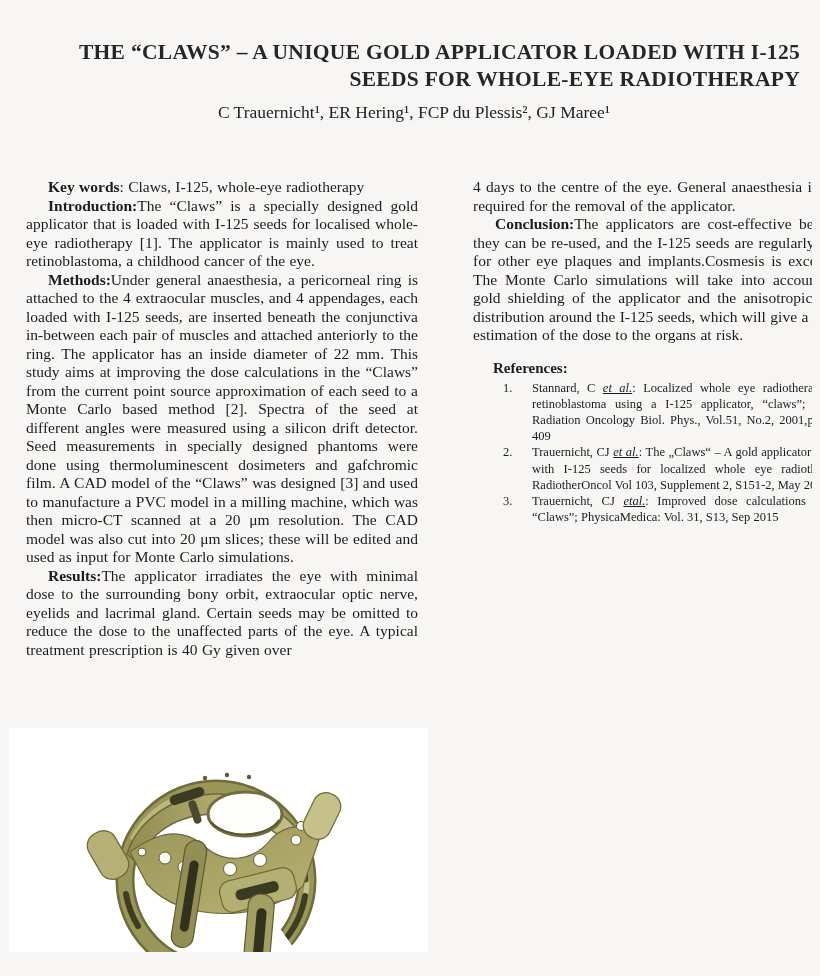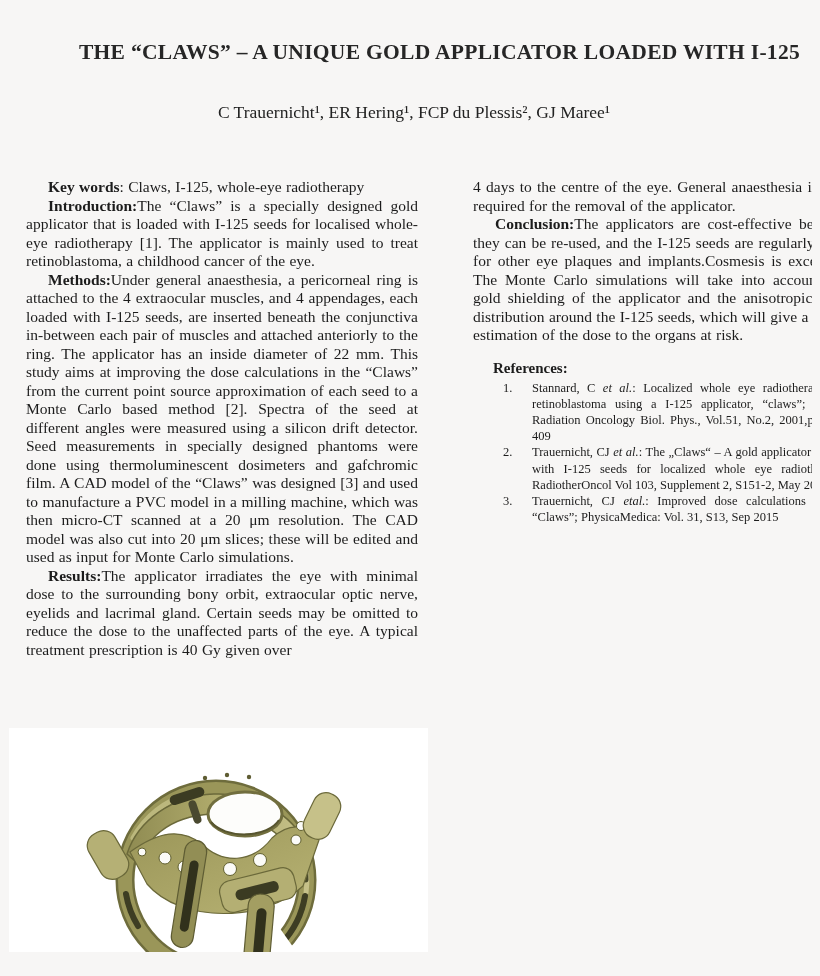--- a/index.html
+++ b/index.html
@@ -72,38 +72,39 @@
     margin: 0 0 3px 20px;
   }
   .ref {
     position: relative;
     padding-left: 59px;
     font-size: 12.5px;
     line-height: 16.2px;
     text-align: justify;
   }
   .ref-num { position: absolute; left: 30px; top: 0; }
-  .ref i { font-style: italic; }
+  .ref i { font-style: italic; text-decoration: underline; }
   
   .figure {
     position: absolute;
     left: 9px; top: 728px;
     width: 419px; height: 224px;
     background: #ffffff;
     overflow: hidden;
   }
   .figure svg { display: block; }
 </style>
 </head>
 <body>
 
 <div class="page">
 
   <div class="title-block">
     <div class="title-line">THE “CLAWS” – A UNIQUE GOLD APPLICATOR LOADED WITH I-125</div>
+    <div class="title-line">SEEDS FOR WHOLE-EYE RADIOTHERAPY</div>
   </div>
 
   <div class="authors">C Trauernicht¹, ER Hering¹, FCP du Plessis², GJ Maree¹</div>
 
 
   <div class="columns">
     <div class="col col-left" id="col-left">
         <p class="para"><b>Key words</b>: Claws, I-125, whole-eye radiotherapy</p>
         <p class="para"><b>Introduction:</b>The “Claws” is a specially designed gold applicator that is loaded with I-125 seeds for localised whole-eye radiotherapy [1]. The applicator is mainly used to treat retinoblastoma, a childhood cancer of the eye.</p>
         <p class="para"><b>Methods:</b>Under general anaesthesia, a pericorneal ring is attached to the 4 extraocular muscles, and 4 appendages, each loaded with I-125 seeds, are inserted beneath the conjunctiva in-between each pair of muscles and attached anteriorly to the ring. The applicator has an inside diameter of 22 mm. This study aims at improving the dose calculations in the “Claws” from the current point source approximation of each seed to a Monte Carlo based method [2]. Spectra of the seed at different angles were measured using a silicon drift detector. Seed measurements in specially designed phantoms were done using thermoluminescent dosimeters and gafchromic film. A CAD model of the “Claws” was designed [3] and used to manufacture a PVC model in a milling machine, which was then micro-CT scanned at a 20 μm resolution. The CAD model was also cut into 20 μm slices; these will be edited and used as input for Monte Carlo simulations.</p>

